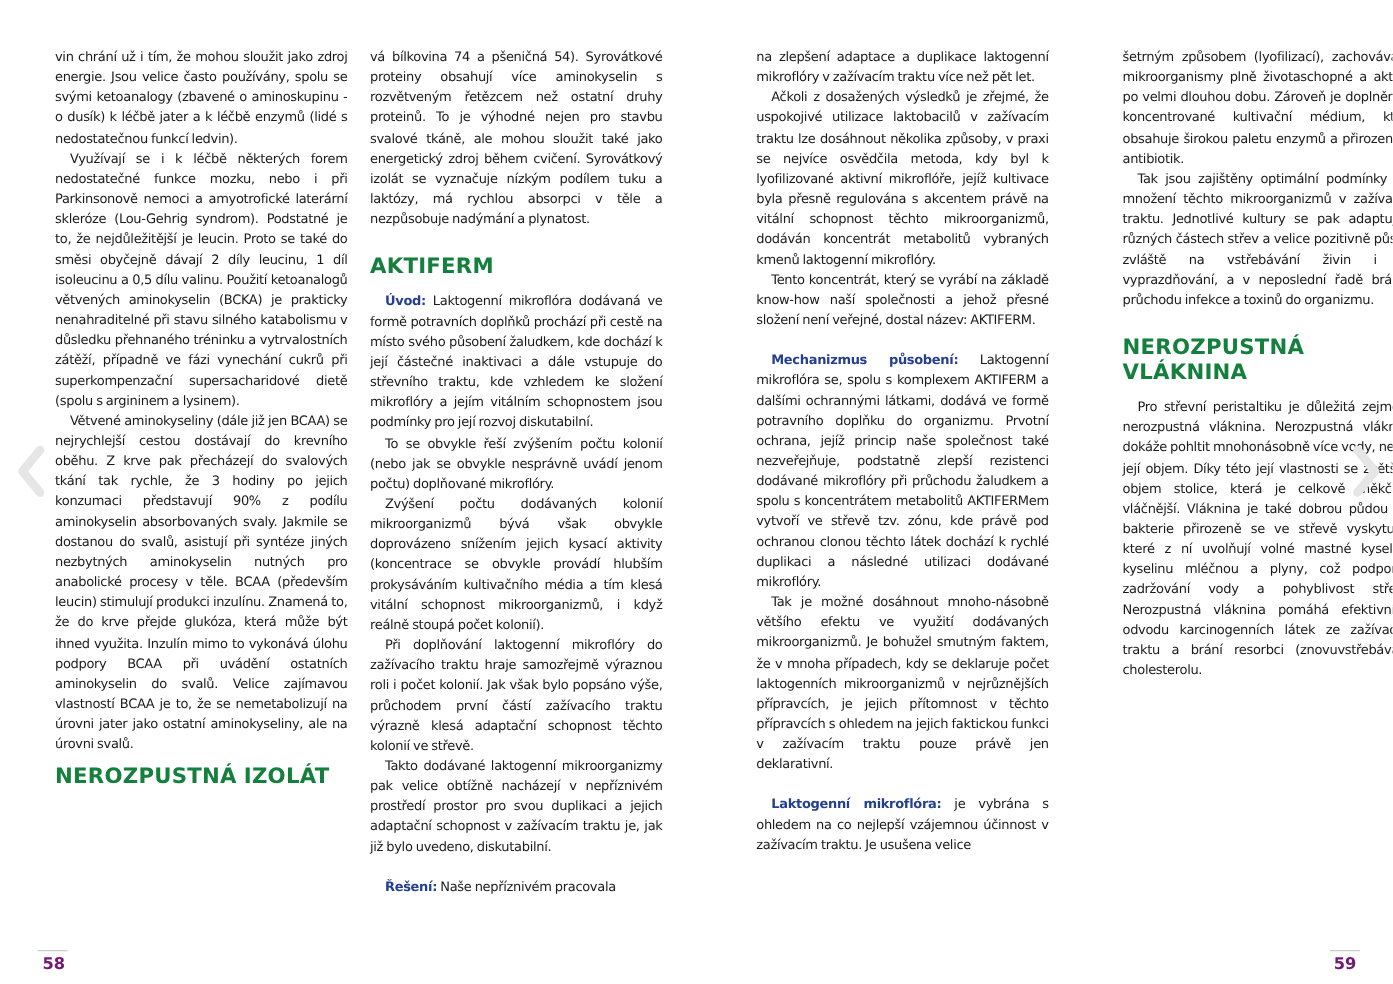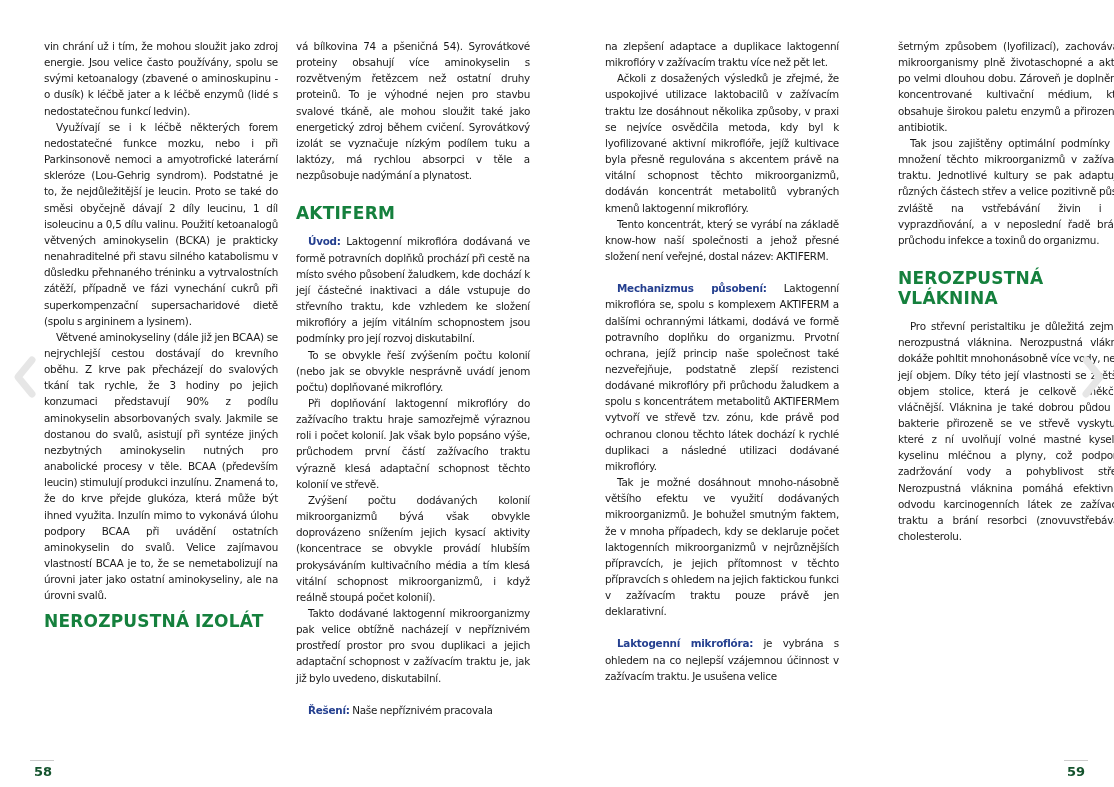--- a/index.html
+++ b/index.html
@@ -11,21 +11,21 @@
   .col p.ind { text-indent:12px; }
   .col p.gap { margin-top:16px; }
   .h { font-family:"DejaVu Sans", sans-serif; font-weight:bold; color:#15803d;
        font-size:17px; line-height:20px; letter-spacing:0.2px; margin:8px 0 10px 0; text-align:left; }
   .h.big { margin-top:20px; }
   .lead { color:#243f8f; font-weight:bold; }
   #c1 { left:44px; }
   #c2 { left:296px; }
   #c3 { left:605px; }
   #c4 { left:898px; }
-  .pnum { position:absolute; top:764px; font-weight:bold; font-size:13px; color:#14532d; }
+  .pnum { position:absolute; top:764px; font-weight:bold; font-size:13px; color:#701a75; }
   .pnum-l { left:34px; }
   .pnum-r { left:1067px; }
   .pline { position:absolute; top:760px; height:1px; width:24px; background:#ccc; }
   .nav { position:absolute; top:352px; width:34px; height:50px; cursor:pointer; }
   .nav svg { width:34px; height:50px; }
   #nav-prev { left:8px; }
   #nav-next { left:1076px; }
 </style>
 </head>
 <body>
@@ -35,22 +35,22 @@
   <p class="ind">Využívají se i k léčbě některých forem nedostatečné funkce mozku, nebo i při Parkinsonově nemoci a amyotrofické laterární skleróze (Lou-Gehrig syndrom). Podstatné je to, že nejdůležitější je leucin. Proto se také do směsi obyčejně dávají 2 díly leucinu, 1 díl isoleucinu a 0,5 dílu valinu. Použití ketoanalogů větvených aminokyselin (BCKA) je prakticky nenahraditelné při stavu silného katabolismu v důsledku přehnaného tréninku a vytrvalostních zátěží, případně ve fázi vynechání cukrů při superkompenzační supersacharidové dietě (spolu s argininem a lysinem).</p>
   <p class="ind">Větvené aminokyseliny (dále již jen BCAA) se nejrychlejší cestou dostávají do krevního oběhu. Z krve pak přecházejí do svalových tkání tak rychle, že 3 hodiny po jejich konzumaci představují 90% z podílu aminokyselin absorbovaných svaly. Jakmile se dostanou do svalů, asistují při syntéze jiných nezbytných aminokyselin nutných pro anabolické procesy v těle. BCAA (především leucin) stimulují produkci inzulínu. Znamená to, že do krve přejde glukóza, která může být ihned využita. Inzulín mimo to vykonává úlohu podpory BCAA při uvádění ostatních aminokyselin do svalů. Velice zajímavou vlastností BCAA je to, že se nemetabolizují na úrovni jater jako ostatní aminokyseliny, ale na úrovni svalů.</p>
   <div class="h">NEROZPUSTNÁ IZOLÁT</div>
 </div>
 
 <div class="col" id="c2">
   <p>vá bílkovina 74 a pšeničná 54). Syrovátkové proteiny obsahují více aminokyselin s rozvětveným řetězcem než ostatní druhy proteinů. To je výhodné nejen pro stavbu svalové tkáně, ale mohou sloužit také jako energetický zdroj během cvičení. Syrovátkový izolát se vyznačuje nízkým podílem tuku a laktózy, má rychlou absorpci v těle a nezpůsobuje nadýmání a plynatost.</p>
   <div class="h big">AKTIFERM</div>
   <p class="ind"><span class="lead">Úvod:</span><span> Laktogenní mikroflóra dodávaná ve formě potravních doplňků prochází při cestě na místo svého působení žaludkem, kde dochází k její částečné inaktivaci a dále vstupuje do střevního traktu, kde vzhledem ke složení mikroflóry a jejím vitálním schopnostem jsou podmínky pro její rozvoj diskutabilní.</span></p>
   <p class="ind">To se obvykle řeší zvýšením počtu kolonií (nebo jak se obvykle nesprávně uvádí jenom počtu) doplňované mikroflóry.</p>
+  <p class="ind">Zvýšení počtu dodávaných kolonií mikroorganizmů bývá však obvykle doprovázeno snížením jejich kysací aktivity (koncentrace se obvykle provádí hlubším prokysáváním kultivačního média a tím klesá vitální schopnost mikroorganizmů, i když reálně stoupá počet kolonií).</p>
   <p class="ind">Při doplňování laktogenní mikroflóry do zažívacího traktu hraje samozřejmě výraznou roli i počet kolonií. Jak však bylo popsáno výše, průchodem první částí zažívacího traktu výrazně klesá adaptační schopnost těchto kolonií ve střevě.</p>
-  <p class="ind">Zvýšení počtu dodávaných kolonií mikroorganizmů bývá však obvykle doprovázeno snížením jejich kysací aktivity (koncentrace se obvykle provádí hlubším prokysáváním kultivačního média a tím klesá vitální schopnost mikroorganizmů, i když reálně stoupá počet kolonií).</p>
   <p class="ind">Takto dodávané laktogenní mikroorganizmy pak velice obtížně nacházejí v nepříznivém prostředí prostor pro svou duplikaci a jejich adaptační schopnost v zažívacím traktu je, jak již bylo uvedeno, diskutabilní.</p>
   <p class="ind gap"><span class="lead">Řešení:</span><span> Naše nepříznivém pracovala</span></p>
 </div>
 
 <div class="col" id="c3">
   <p>na zlepšení adaptace a duplikace laktogenní mikroflóry v zažívacím traktu více než pět let.</p>
   <p class="ind">Ačkoli z dosažených výsledků je zřejmé, že uspokojivé utilizace laktobacilů v zažívacím traktu lze dosáhnout několika způsoby, v praxi se nejvíce osvědčila metoda, kdy byl k lyofilizované aktivní mikroflóře, jejíž kultivace byla přesně regulována s akcentem právě na vitální schopnost těchto mikroorganizmů, dodáván koncentrát metabolitů vybraných kmenů laktogenní mikroflóry.</p>
   <p class="ind">Tento koncentrát, který se vyrábí na základě know-how naší společnosti a jehož přesné složení není veřejné, dostal název: AKTIFERM.</p>
   <p class="ind gap"><span class="lead">Mechanizmus působení:</span><span> Laktogenní mikroflóra se, spolu s  komplexem AKTIFERM a dalšími ochrannými látkami, dodává ve formě potravního doplňku do organizmu. Prvotní ochrana, jejíž princip naše společnost také nezveřejňuje, podstatně zlepší rezistenci dodávané mikroflóry při průchodu žaludkem a spolu s koncentrátem metabolitů AKTIFERMem vytvoří ve střevě tzv. zónu, kde právě pod ochranou clonou těchto látek dochází k rychlé duplikaci a následné utilizaci dodávané mikroflóry.</span></p>
   <p class="ind">Tak je možné dosáhnout mnoho-násobně většího efektu ve využití dodávaných mikroorganizmů. Je bohužel smutným faktem, že v mnoha případech, kdy se deklaruje počet laktogenních mikroorganizmů v nejrůznějších přípravcích, je jejich přítomnost v těchto přípravcích s ohledem na jejich faktickou funkci v zažívacím traktu pouze právě jen deklarativní.</p>

